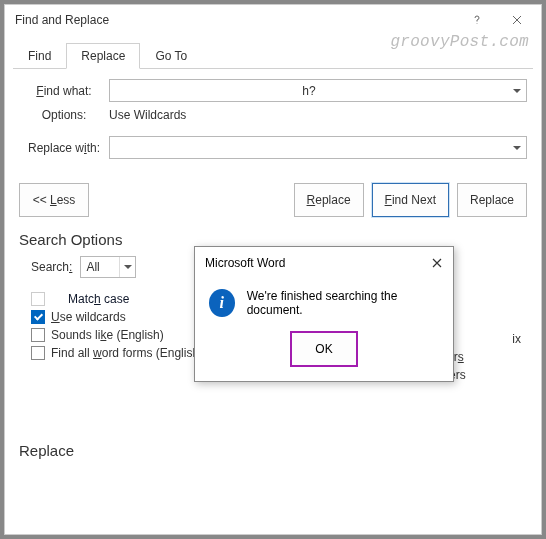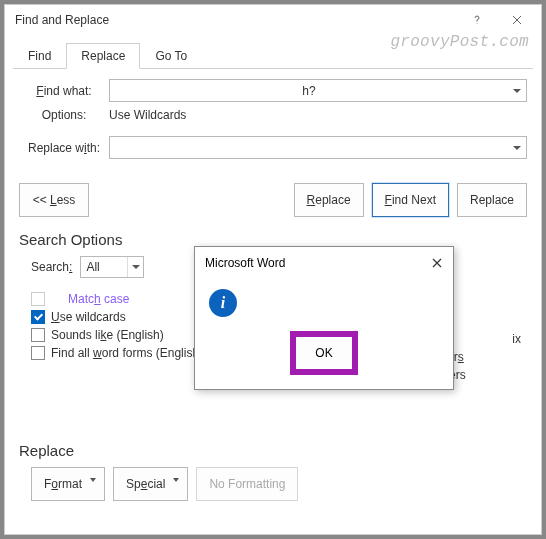--- a/index.html
+++ b/index.html
@@ -20,47 +20,47 @@
 .combo { flex: 1; height: 23px; border: 1px solid #b8b8b8; display: flex; align-items: center; background: #fff; }
 .combo .val { flex: 1; padding: 0 6px; font-size: 12px; }
 .combo .arrow { width: 18px; display: flex; align-items: center; justify-content: center; }
 .chev { width: 0; height: 0; border-left: 4px solid transparent; border-right: 4px solid transparent; border-top: 4px solid #555; }
 .buttons { display: flex; gap: 8px; margin: 24px 0 14px 0; }
 .buttons .gap { flex: 1; }
 .btn { height: 25px; padding: 16px 12px; border: 1px solid #b8b8b8; background: #fdfdfd; font-size: 12px; display: flex; align-items: center; justify-content: center; min-width: 70px; }
 .btn.primary { border: 1px solid #2f6fb3; outline: 1px solid #cfe3f5; }
 .section-title { font-size: 15px; margin: 4px 0 8px 0; }
 .search-row { display: flex; align-items: center; gap: 8px; margin-left: 12px; margin-bottom: 10px; }
-.small-combo { width: 64px; height: 22px; border: 1px solid #b8b8b8; display: flex; align-items: center; }
+.small-combo { width: 56px; height: 22px; border: 1px solid #b8b8b8; display: flex; align-items: center; }
 .small-combo .val { flex: 1; padding: 0 5px; font-size: 12px; }
 .small-combo .arrow { width: 16px; display: flex; align-items: center; justify-content: center; border-left: 1px solid #ddd; height: 100%; }
 .cols { display: flex; }
 .col { flex: 1; }
 .chk { display: flex; align-items: center; gap: 6px; margin: 4px 0 4px 12px; font-size: 12px; }
 .chk .box { width: 14px; height: 14px; border: 1px solid #888; background: #fff; display: flex; align-items: center; justify-content: center; }
-.chk.disabled { color: #8b5cf6; gap: 23px; }
+.chk.disabled { color: #0f172a; gap: 23px; }
 .chk.disabled .box { border-color: #ccc; }
 .chk.checked .box { background: #0066c0; border-color: #0066c0; }
 .chk.checked .box::after { content: ""; width: 3px; height: 6px; border: solid #fff; border-width: 0 2px 2px 0; transform: rotate(45deg); margin-top: -2px; }
 .u { text-decoration: underline; text-underline-offset: 1px; }
 .replace-sec { margin-top: 56px; }
 .replace-btns { display: flex; gap: 8px; margin-top: 8px; margin-left: 12px; }
 .btn.drop { padding-right: 22px; position: relative; }
 .btn.drop::after { content: ""; position: absolute; right: 8px; top: 10px; width: 0; height: 0; border-left: 3px solid transparent; border-right: 3px solid transparent; border-top: 4px solid #555; }
 .btn.disabled { color: #aaa; border-color: #d6d6d6; }
 
 .modal { position: absolute; top: 246px; left: 194px; width: 260px; background: #fff; border: 1px solid #8a8a8a; box-shadow: 2px 2px 8px rgba(0,0,0,.25); }
 .modal .mtitle { display: flex; align-items: center; padding: 6px 4px 6px 10px; font-size: 12px; }
 .modal .mtitle .spacer { flex: 1; }
 .modal .mclose { width: 24px; height: 20px; display: flex; align-items: center; justify-content: center; }
 .modal .mclose svg { width: 10px; height: 10px; stroke: #333; stroke-width: 1.2; }
 .modal .mbody { display: flex; align-items: center; padding: 10px 14px 14px 14px; gap: 12px; }
 .info-icon { width: 28px; height: 28px; border-radius: 50%; background: #0b63bd; color: #fff; display: flex; align-items: center; justify-content: center; font-family: Georgia, serif; font-style: italic; font-size: 16px; font-weight: bold; }
 .modal .mbtns { display: flex; justify-content: center; padding: 0 0 14px 0; }
-.modal .mbtns .btn { min-width: 68px; border: 6px solid #a21caf; }
+.modal .mbtns .btn { min-width: 68px; border: 2px solid #a21caf; }
 </style>
 </head>
 <body>
 
 <div class="frame">
   <div class="titlebar">
     <span class="title">Find and Replace</span>
     <span class="spacer"></span>
     <div class="tb-btn">
         <svg viewBox="0 0 10 10">
@@ -166,46 +166,36 @@
           </div>
         <div class="chk">
             <span class="box"></span>
             <span>Ignore <span class="u">w</span>hite-space characters</span>
           </div>
       </div>
     </div>
 
     <div class="replace-sec">
       <div class="section-title">Replace</div>
-      <div class="replace-btns">
-        <div class="btn drop">
-            <span>F<span class="u">o</span>rmat</span>
-          </div>
-        <div class="btn drop">
-            <span>Sp<span class="u">e</span>cial</span>
-          </div>
-        <div class="btn disabled">
-            <span>No Formatting</span>
-          </div>
-      </div>
     </div>
   </div>
 </div>
 
 <div class="modal">
   <div class="mtitle">
     <span>Microsoft Word</span>
     <span class="spacer"></span>
     <div class="mclose">
         <svg viewBox="0 0 10 10">
           <path d="M1 1 L9 9 M9 1 L1 9" fill="none"></path>
         </svg>
       </div>
   </div>
   <div class="mbody">
     <div class="info-icon">i</div>
+    <span style="font-size:12px;">We're finished searching the document.</span>
   </div>
   <div class="mbtns">
     <div class="btn">
         <span>OK</span>
       </div>
   </div>
 </div>
 
 </body></html>

